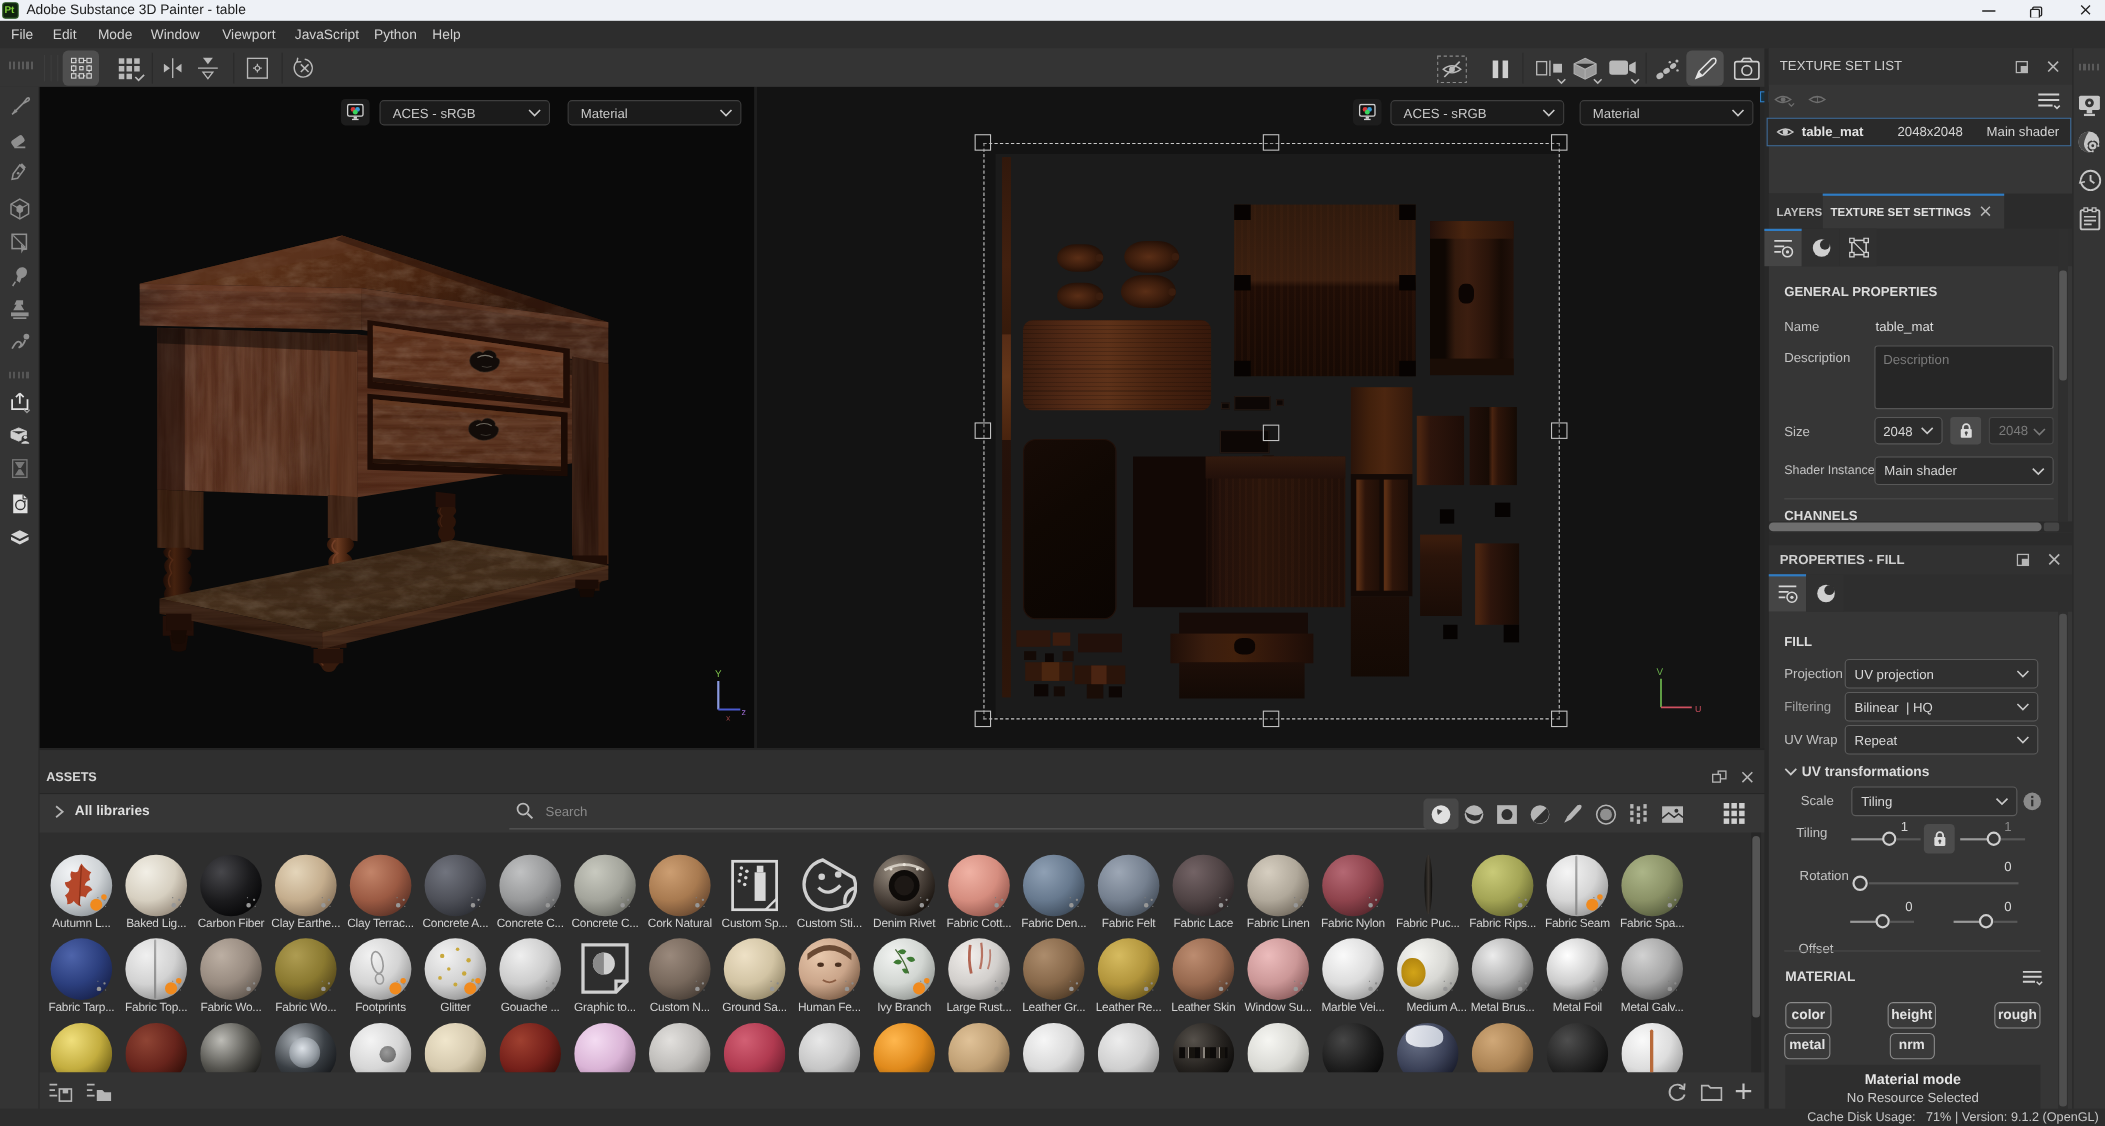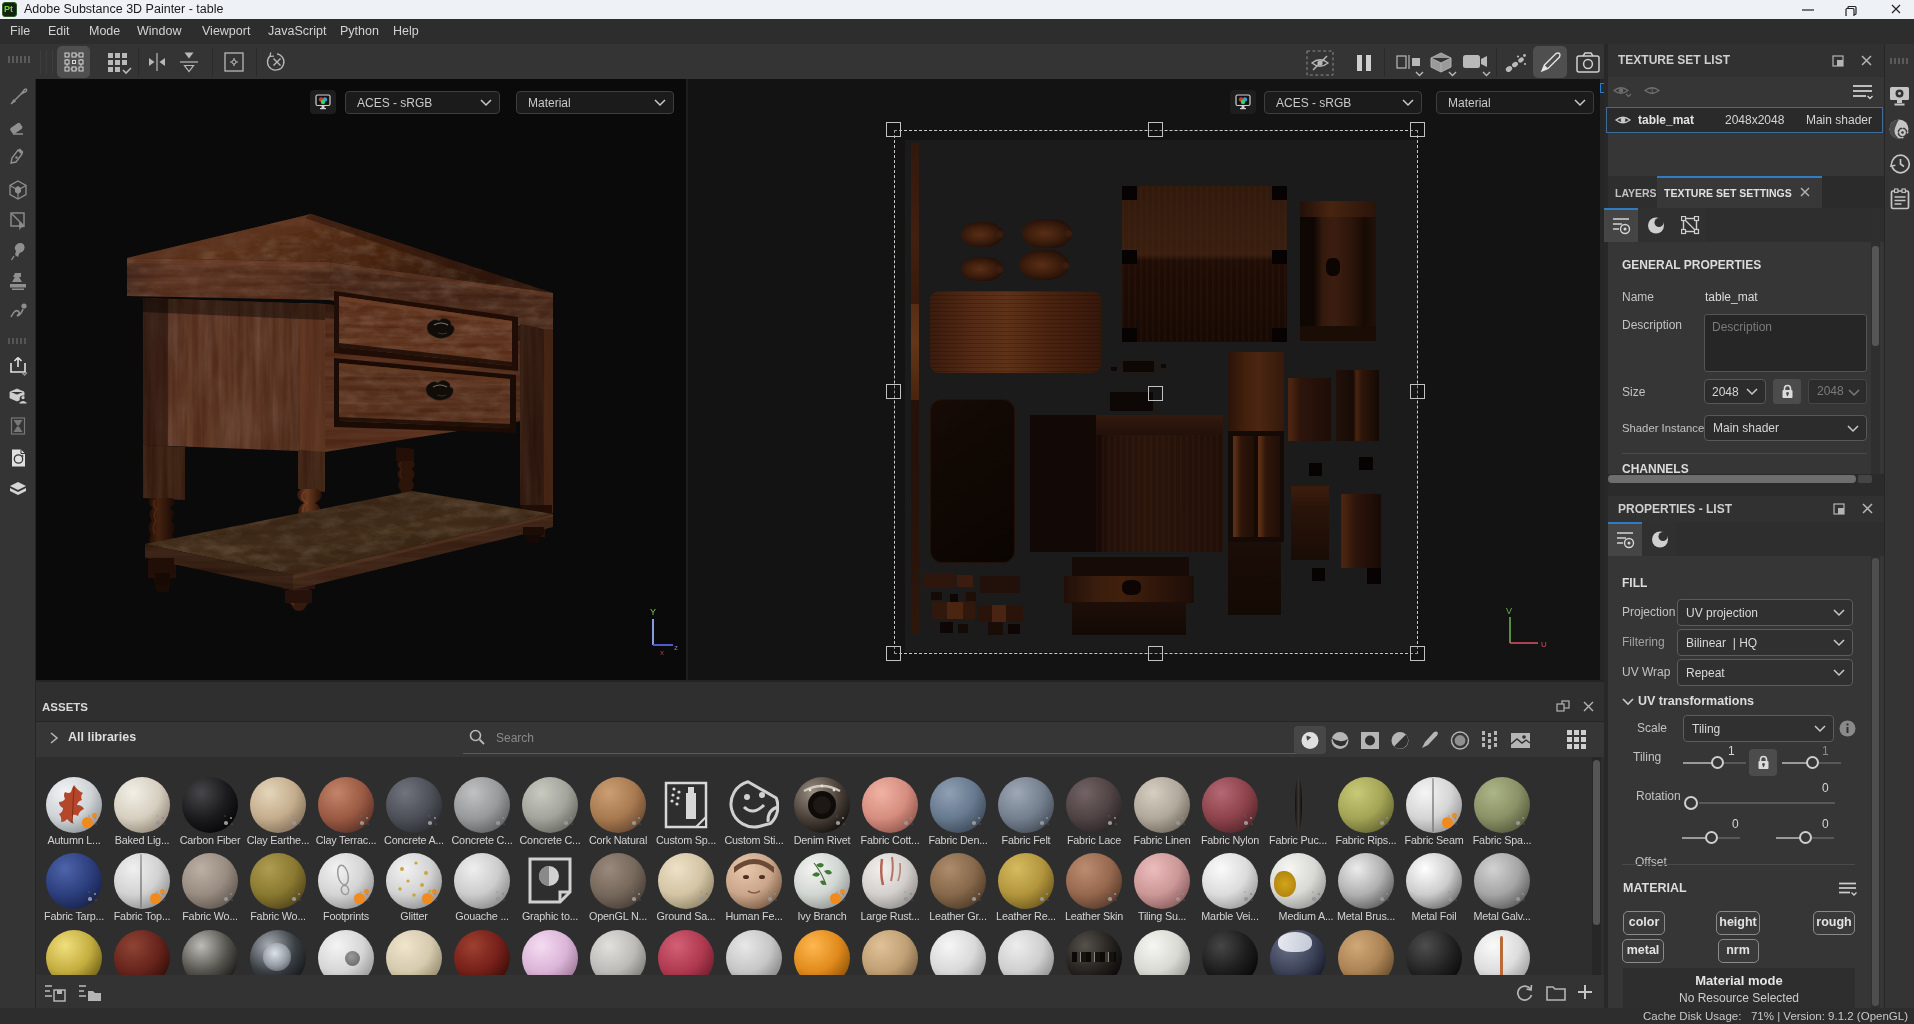--- a/index.html
+++ b/index.html
@@ -706,21 +706,21 @@
 <div class="txt" style="left:482px;transform:translateX(-50%);top:910px;font-size:10.8px;color:#d2d2d2;font-weight:400;letter-spacing:-0.2px;">Gouache ...</div>
 <svg class="abs" style="left:527px;top:856px;" width="46" height="50" viewBox="0 0 46 50">
     <path d="M3 3 H43 V36 L33 46 H3 Z" fill="none" stroke="#d0d0d0" stroke-width="3"></path>
 <path d="M33 46 V36 H43" fill="none" stroke="#d0d0d0" stroke-width="3"></path>
 <circle cx="22" cy="20" r="10" fill="#d0d0d0"></circle>
     <path d="M22 10 a10 10 0 0 0 0 20 Z" fill="#8a8a8a"></path>
   </svg>
 <div class="txt" style="left:550px;transform:translateX(-50%);top:910px;font-size:10.8px;color:#d2d2d2;font-weight:400;letter-spacing:-0.2px;">Graphic to...</div>
 <div class="abs" style="left:590px;top:853px;width:56px;height:56px;background:radial-gradient(circle at 34% 28%,#9a897c 0%,#77685c 48%,#483e36 82%);border-radius:50%;"></div>
 <div class="abs" style="left:632px;top:897px;width:3.5px;height:3.5px;background:#969696;border-radius:50%;box-shadow:5px -5px 0 -1px #8a8a8a,-1px -7px 0 -1.5px #7a7a7a,6px 1px 0 -1.5px #7a7a7a;"></div>
-<div class="txt" style="left:618px;transform:translateX(-50%);top:910px;font-size:10.8px;color:#d2d2d2;font-weight:400;letter-spacing:-0.2px;">OpenGL N...</div>
+<div class="txt" style="left:618px;transform:translateX(-50%);top:910px;font-size:10.8px;color:#d2d2d2;font-weight:400;letter-spacing:-0.2px;">Custom N...</div>
 <div class="abs" style="left:658px;top:853px;width:56px;height:56px;background:radial-gradient(circle at 34% 28%,#eee1c6 0%,#d2c4a4 48%,#928668 82%);border-radius:50%;"></div>
 <div class="abs" style="left:700px;top:897px;width:3.5px;height:3.5px;background:#969696;border-radius:50%;box-shadow:5px -5px 0 -1px #8a8a8a,-1px -7px 0 -1.5px #7a7a7a,6px 1px 0 -1.5px #7a7a7a;"></div>
 <div class="txt" style="left:686px;transform:translateX(-50%);top:910px;font-size:10.8px;color:#d2d2d2;font-weight:400;letter-spacing:-0.2px;">Ground Sa...</div>
 <div class="abs" style="left:726px;top:853px;width:56px;height:56px;background:radial-gradient(circle at 34% 28%,#e8c8ac 0%,#caa58a 48%,#7a5c46 82%);border-radius:50%;">
     <svg width="56" height="56" viewBox="0 0 56 56" style="position:absolute;left:0;top:0;">
       <path d="M8 20 Q 28 2 48 20 L48 14 Q 28 -2 8 14 Z" fill="#6a4a34"></path>
       <ellipse cx="20" cy="24" rx="3" ry="2" fill="#4a3020"></ellipse>
       <ellipse cx="36" cy="24" rx="3" ry="2" fill="#4a3020"></ellipse>
       <path d="M22 38 q6 4 12 0" stroke="#8a5c42" stroke-width="1.6" fill="none"></path>
     </svg>
@@ -756,21 +756,21 @@
 <div class="abs" style="left:972px;top:897px;width:3.5px;height:3.5px;background:#969696;border-radius:50%;box-shadow:5px -5px 0 -1px #8a8a8a,-1px -7px 0 -1.5px #7a7a7a,6px 1px 0 -1.5px #7a7a7a;"></div>
 <div class="txt" style="left:958px;transform:translateX(-50%);top:910px;font-size:10.8px;color:#d2d2d2;font-weight:400;letter-spacing:-0.2px;">Leather Gr...</div>
 <div class="abs" style="left:998px;top:853px;width:56px;height:56px;background:radial-gradient(circle at 34% 28%,#d6bb60 0%,#b2953c 48%,#6e5a1e 82%);border-radius:50%;"></div>
 <div class="abs" style="left:1040px;top:897px;width:3.5px;height:3.5px;background:#969696;border-radius:50%;box-shadow:5px -5px 0 -1px #8a8a8a,-1px -7px 0 -1.5px #7a7a7a,6px 1px 0 -1.5px #7a7a7a;"></div>
 <div class="txt" style="left:1026px;transform:translateX(-50%);top:910px;font-size:10.8px;color:#d2d2d2;font-weight:400;letter-spacing:-0.2px;">Leather Re...</div>
 <div class="abs" style="left:1066px;top:853px;width:56px;height:56px;background:radial-gradient(circle at 34% 28%,#bc8c70 0%,#96684e 48%,#583a2a 82%);border-radius:50%;"></div>
 <div class="abs" style="left:1108px;top:897px;width:3.5px;height:3.5px;background:#969696;border-radius:50%;box-shadow:5px -5px 0 -1px #8a8a8a,-1px -7px 0 -1.5px #7a7a7a,6px 1px 0 -1.5px #7a7a7a;"></div>
 <div class="txt" style="left:1094px;transform:translateX(-50%);top:910px;font-size:10.8px;color:#d2d2d2;font-weight:400;letter-spacing:-0.2px;">Leather Skin</div>
 <div class="abs" style="left:1134px;top:853px;width:56px;height:56px;background:radial-gradient(circle at 34% 28%,#ecbcbc 0%,#cb9797 48%,#8a5c5c 82%);border-radius:50%;"></div>
 <div class="abs" style="left:1176px;top:897px;width:3.5px;height:3.5px;background:#969696;border-radius:50%;box-shadow:5px -5px 0 -1px #8a8a8a,-1px -7px 0 -1.5px #7a7a7a,6px 1px 0 -1.5px #7a7a7a;"></div>
-<div class="txt" style="left:1162px;transform:translateX(-50%);top:910px;font-size:10.8px;color:#d2d2d2;font-weight:400;letter-spacing:-0.2px;">Tiling Su...</div>
+<div class="txt" style="left:1162px;transform:translateX(-50%);top:910px;font-size:10.8px;color:#d2d2d2;font-weight:400;letter-spacing:-0.2px;">Window Su...</div>
 <div class="abs" style="left:1202px;top:853px;width:56px;height:56px;background:radial-gradient(circle at 34% 28%,#fafafa 0%,#dcdcdc 48%,#9c9c9c 82%);border-radius:50%;"></div>
 <div class="abs" style="left:1244px;top:897px;width:3.5px;height:3.5px;background:#969696;border-radius:50%;box-shadow:5px -5px 0 -1px #8a8a8a,-1px -7px 0 -1.5px #7a7a7a,6px 1px 0 -1.5px #7a7a7a;"></div>
 <div class="txt" style="left:1230px;transform:translateX(-50%);top:910px;font-size:10.8px;color:#d2d2d2;font-weight:400;letter-spacing:-0.2px;">Marble Vei...</div>
 <div class="abs" style="left:1270px;top:853px;width:56px;height:56px;background:radial-gradient(circle at 34% 28%,#f6f6f2 0%,#d8d8d4 48%,#989894 82%);border-radius:50%;">
     <div style="position:absolute;left:4px;top:18px;width:22px;height:26px;background:radial-gradient(circle,#d2a418,#a87c0c);border-radius:45% 55% 50% 50%;"></div>
   </div>
 <div class="abs" style="left:1312px;top:897px;width:3.5px;height:3.5px;background:#969696;border-radius:50%;box-shadow:5px -5px 0 -1px #8a8a8a,-1px -7px 0 -1.5px #7a7a7a,6px 1px 0 -1.5px #7a7a7a;"></div>
 <div class="txt" style="left:1298px;transform:translateX(-50%);top:910px;font-size:10.8px;color:#d2d2d2;font-weight:400;letter-spacing:-0.2px;padding-left:16px;">Medium A...</div>
 <div class="abs" style="left:1338px;top:853px;width:56px;height:56px;background:radial-gradient(circle at 34% 28%,#ececec 0%,#b0b0b0 48%,#5e5e5e 82%);border-radius:50%;"></div>
 <div class="abs" style="left:1380px;top:897px;width:3.5px;height:3.5px;background:#969696;border-radius:50%;box-shadow:5px -5px 0 -1px #8a8a8a,-1px -7px 0 -1.5px #7a7a7a,6px 1px 0 -1.5px #7a7a7a;"></div>
@@ -839,21 +839,21 @@
   </svg>
 <svg class="abs" style="left:1546px;top:983px;" width="20" height="18" viewBox="0 0 20 18">
     <path d="M1 4 h6 l2 2 h10 v11 h-18 Z" fill="none" stroke="#b5b5b5" stroke-width="1.6"></path>
   </svg>
 <svg class="abs" style="left:1576px;top:983px;" width="18" height="18" viewBox="0 0 18 18">
     <path d="M9 2 V16 M2 9 H16" stroke="#c5c5c5" stroke-width="2"></path>
   </svg>
 <div class="abs" style="left:1604px;top:44px;width:4px;height:964px;background:#282828;"></div>
 <div class="abs" style="left:1608px;top:44px;width:276px;height:964px;background:#363636;"></div>
 <div class="abs" style="left:1608px;top:44px;width:276px;height:33px;background:#313131;"></div>
-<div class="txt" style="left:1618px;top:53px;font-size:12px;color:#cfcfcf;font-weight:700;">TEXTURE SET LIST</div>
+<div class="txt" style="left:1618px;top:53px;font-size:12px;color:#cfcfcf;font-weight:400;">TEXTURE SET LIST</div>
 <svg class="abs" style="left:1832px;top:55px;" width="13" height="12" viewBox="0 0 13 12">
     <rect x="1" y="1" width="10" height="10" fill="none" stroke="#b5b5b5" stroke-width="1.2"></rect>
     <rect x="5" y="5" width="6" height="6" fill="#b5b5b5"></rect>
   </svg>
 <svg class="abs" style="left:1860px;top:54px;" width="13" height="13" viewBox="0 0 13 13">
     <path d="M2 2 L11 11 M11 2 L2 11" stroke="#b5b5b5" stroke-width="1.5"></path>
   </svg>
 <svg class="abs" style="left:1612px;top:83px;" width="22" height="15" viewBox="0 0 22 15">
     <path d="M2 7.5 Q 9 2 16 7.5 Q 9 13 2 7.5 Z" fill="none" stroke="#6e6e6e" stroke-width="1.3"></path>
     <circle cx="9" cy="7.5" r="2.2" fill="#6e6e6e"></circle>
@@ -948,21 +948,21 @@
   </svg>
 <div class="abs" style="left:1622px;top:453px;width:245px;height:1px;background:#4a4a4a;"></div>
 <div class="txt" style="left:1622px;top:462px;font-size:12px;color:#dcdcdc;font-weight:700;">CHANNELS</div>
 <div class="abs" style="left:1608px;top:474px;width:276px;height:10px;background:#2b2b2b;"></div>
 <div class="abs" style="left:1608px;top:475px;width:248px;height:8px;background:#6e6e6e;border-radius:4px;"></div>
 <div class="abs" style="left:1858px;top:475px;width:14px;height:8px;background:#454545;border-radius:2px;"></div>
 <div class="abs" style="left:1871px;top:208px;width:9px;height:266px;background:#2f2f2f;"></div>
 <div class="abs" style="left:1872px;top:246px;width:7px;height:100px;background:#565656;border-radius:3px;"></div>
 <div class="abs" style="left:1608px;top:484px;width:276px;height:12px;background:#2b2b2b;"></div>
 <div class="abs" style="left:1608px;top:496px;width:276px;height:26px;background:#313131;"></div>
-<div class="txt" style="left:1618px;top:502px;font-size:12px;color:#cfcfcf;font-weight:700;">PROPERTIES - LIST</div>
+<div class="txt" style="left:1618px;top:502px;font-size:12px;color:#cfcfcf;font-weight:700;">PROPERTIES - FILL</div>
 <svg class="abs" style="left:1833px;top:503px;" width="13" height="12" viewBox="0 0 13 12">
     <rect x="1" y="1" width="10" height="10" fill="none" stroke="#b5b5b5" stroke-width="1.2"></rect>
     <rect x="5" y="5" width="6" height="6" fill="#b5b5b5"></rect>
   </svg>
 <svg class="abs" style="left:1861px;top:502px;" width="13" height="13" viewBox="0 0 13 13">
     <path d="M2 2 L11 11 M11 2 L2 11" stroke="#b5b5b5" stroke-width="1.5"></path>
   </svg>
 <div class="abs" style="left:1608px;top:522px;width:276px;height:34px;background:#2e2e2e;"></div>
 <div class="abs" style="left:1608px;top:522px;width:34px;height:34px;background:#454545;"></div>
 <div class="abs" style="left:1608px;top:522px;width:34px;height:2px;background:#2f7cc4;"></div>

